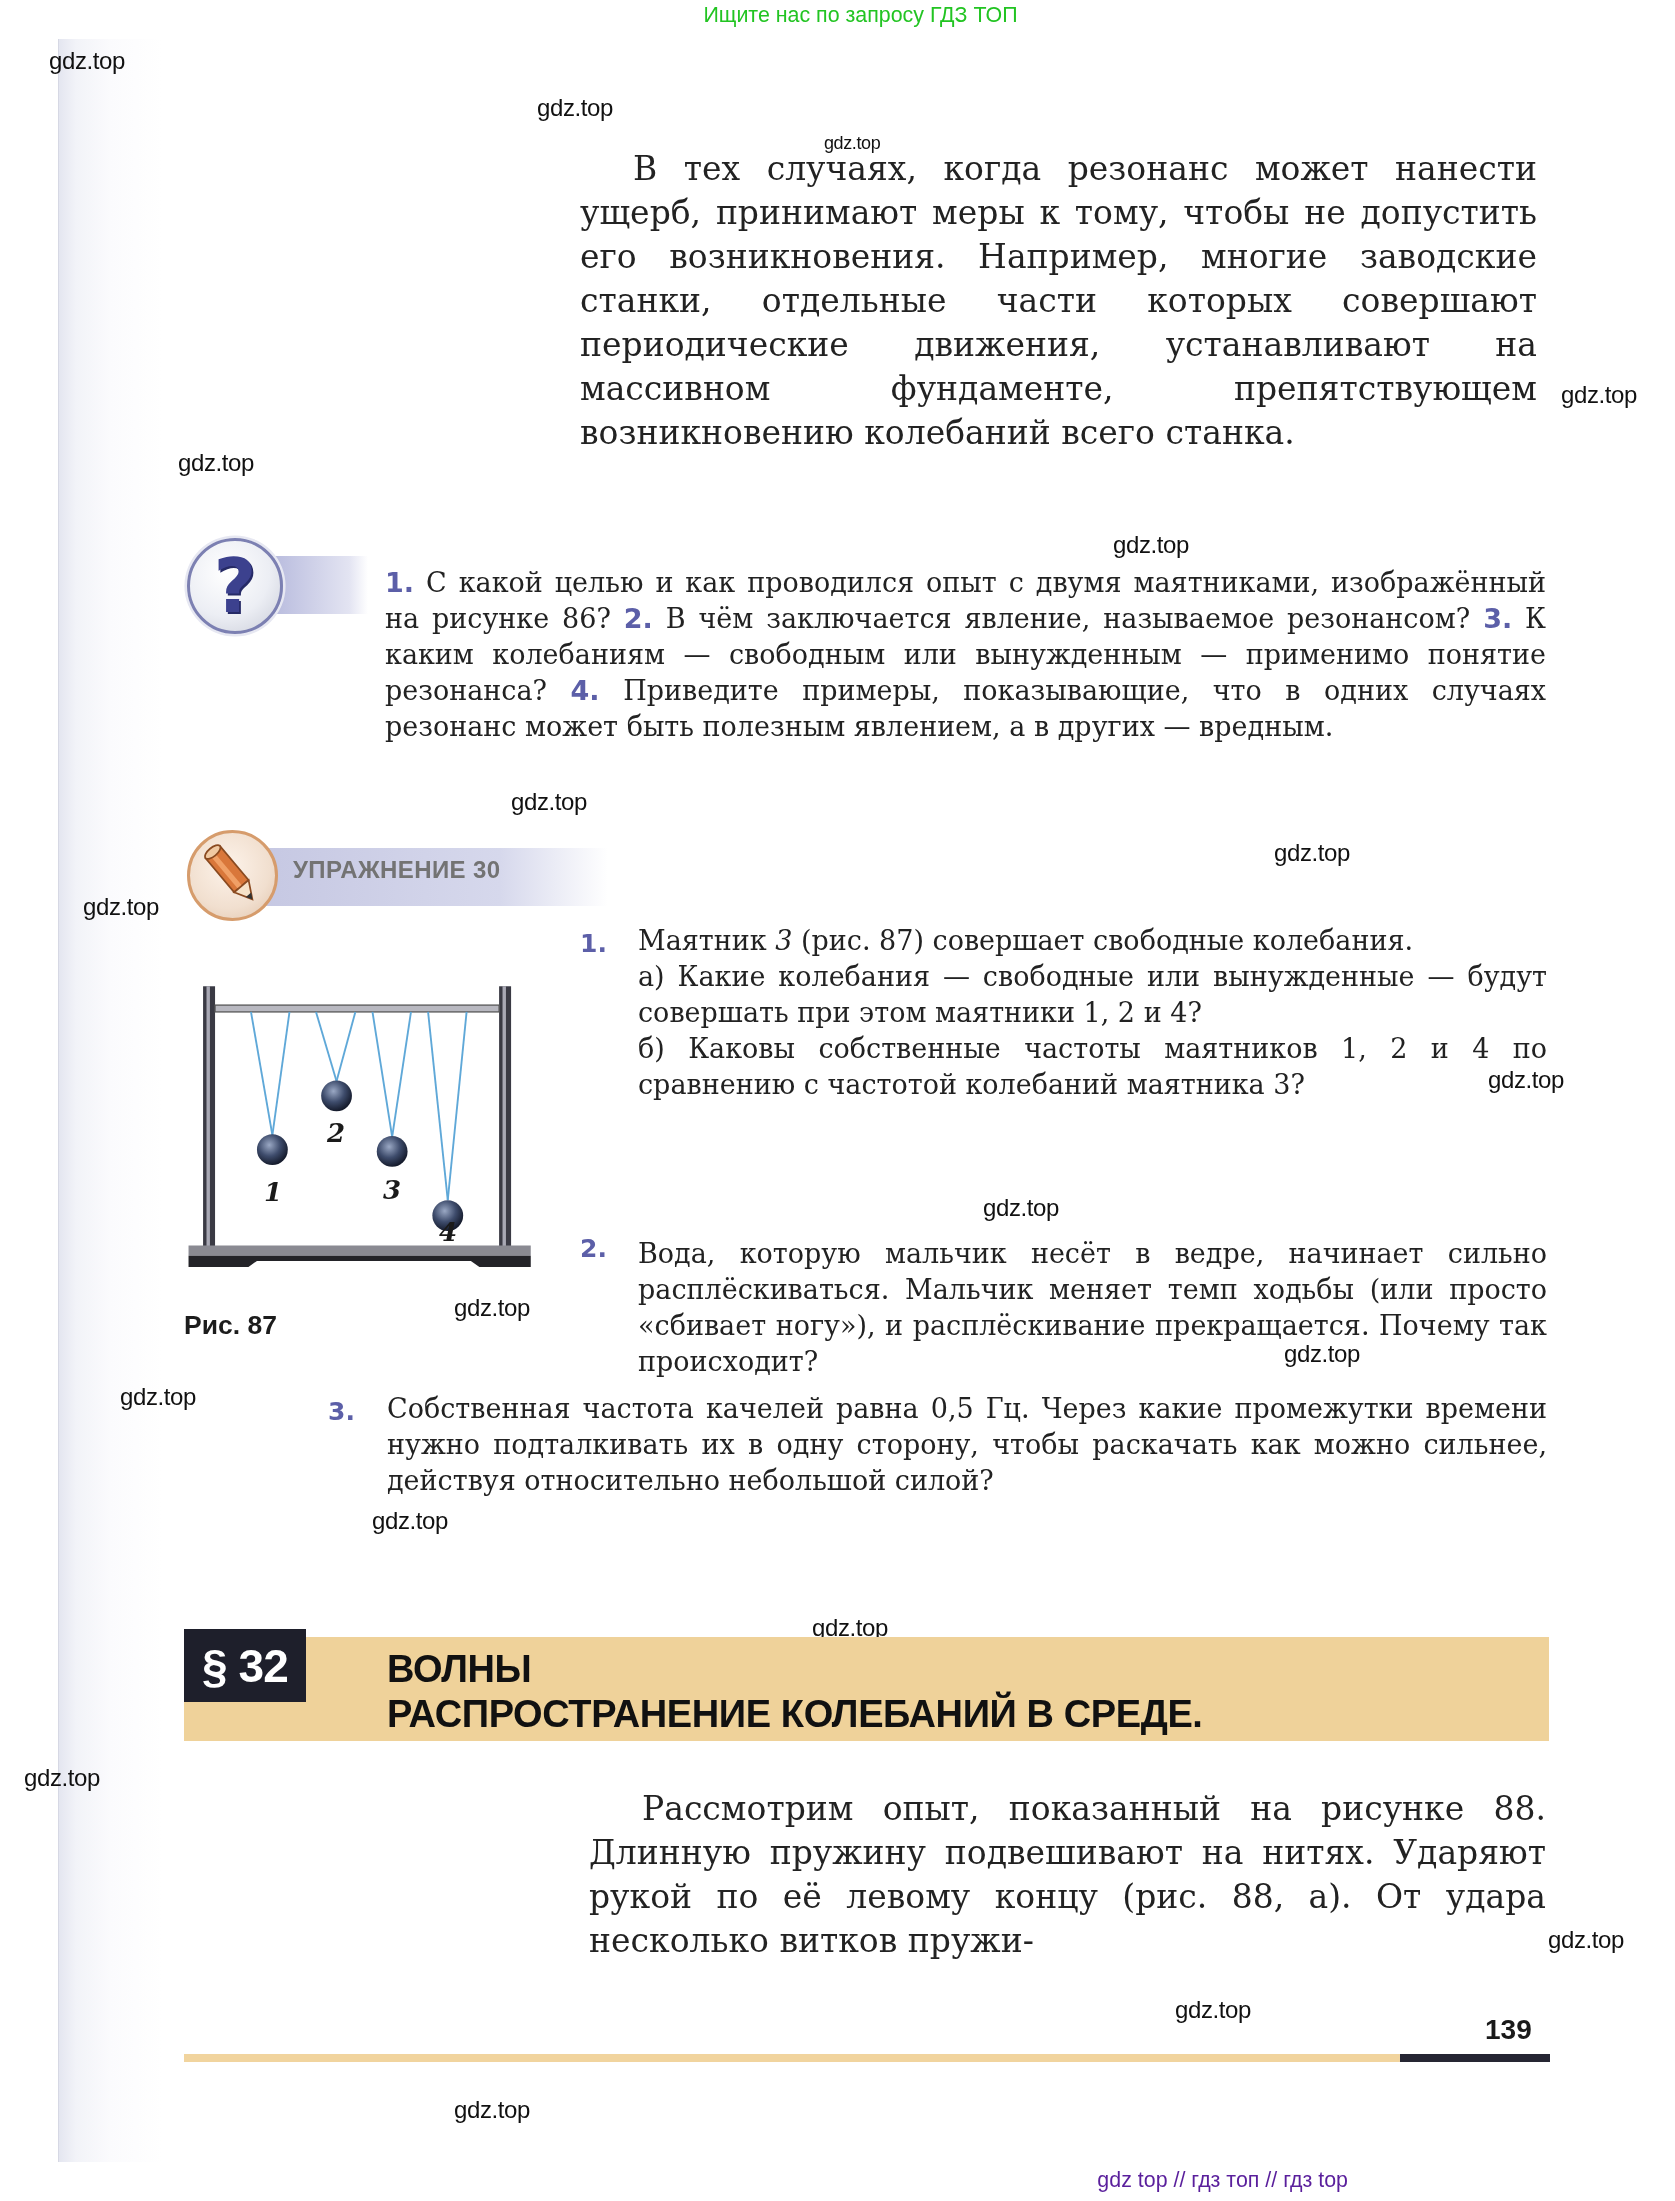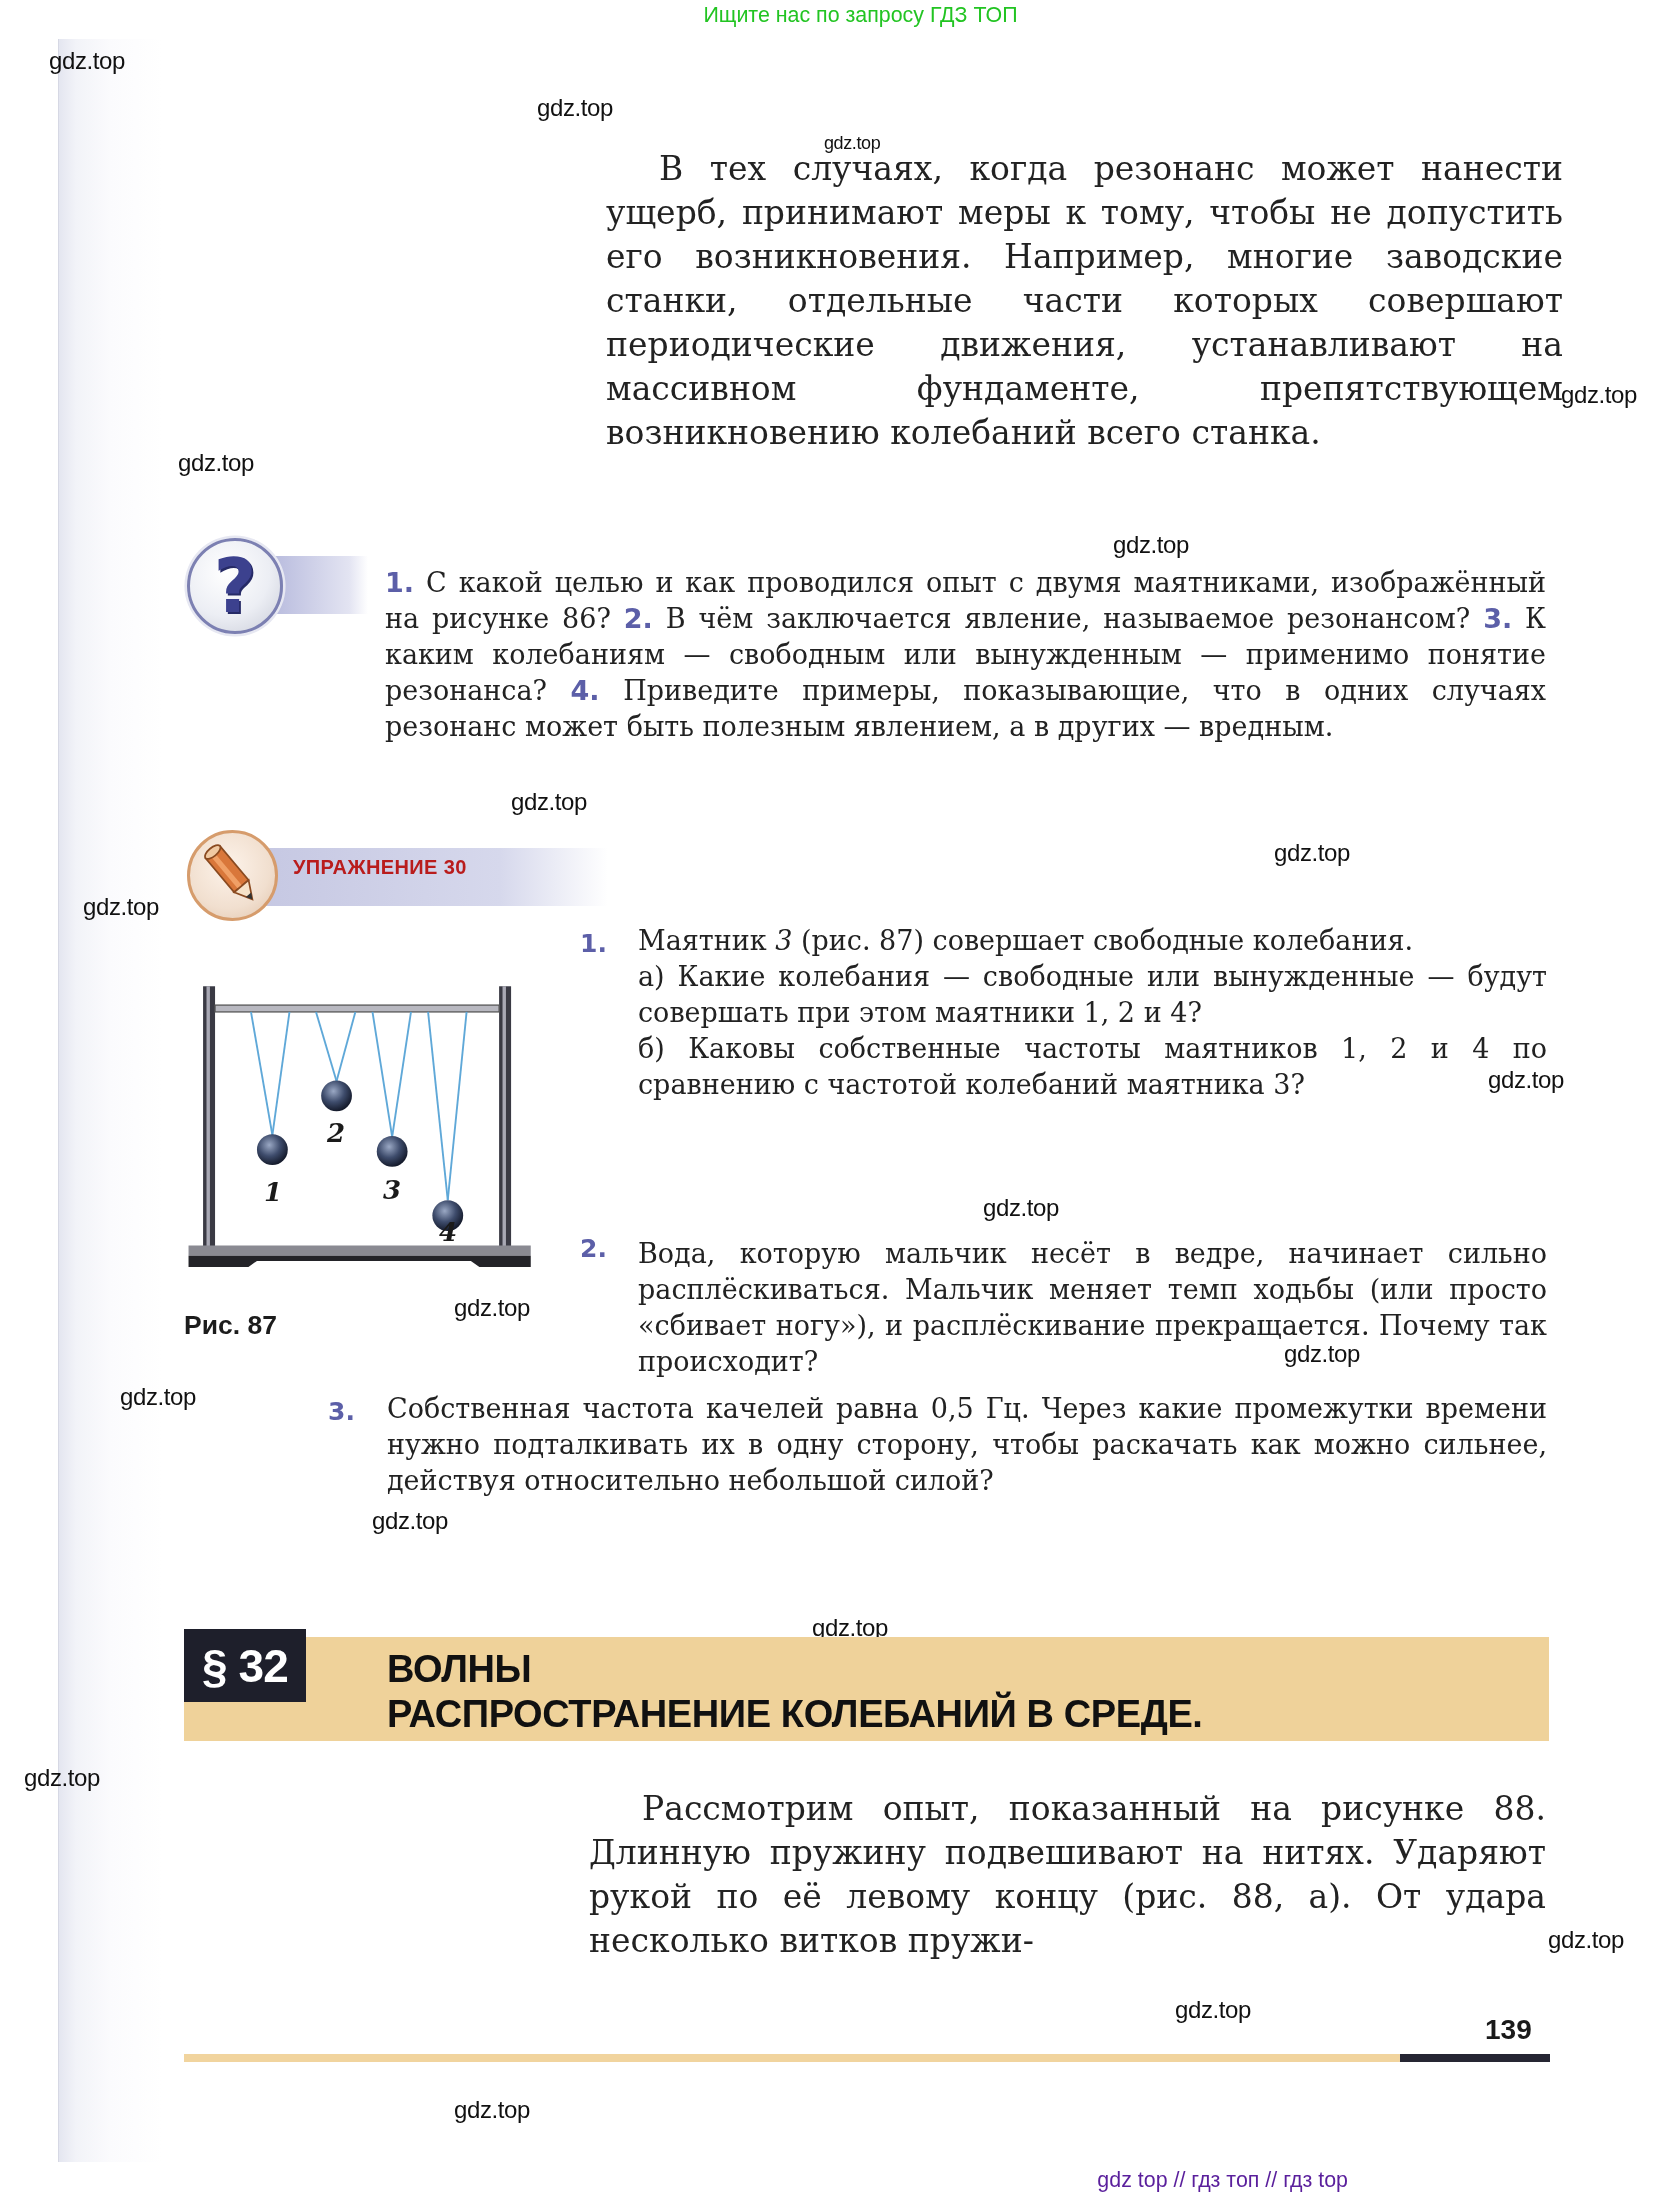--- a/index.html
+++ b/index.html
@@ -54,21 +54,21 @@
     left: 248px; top: 848px; width: 360px; height: 58px;
     background: linear-gradient(to right, #c5c7e2 0%, #d6d8ec 70%, rgba(255,255,255,0) 100%);
   }
   .ex-icon {
     left: 187px; top: 830px; width: 91px; height: 91px; border-radius: 50%;
     background: radial-gradient(circle at 45% 40%, #fdf3ea 0%, #f1dfcf 60%, #e0c3aa 100%);
     border: 3.4px solid #d69c6c; box-sizing: border-box;
   }
   .ex-title {
     left: 293px; top: 856px; font-family: "Liberation Sans", sans-serif;
-    font-weight: bold; font-size: 20px; color: #b91c1c; letter-spacing: 0.4px;
+    font-weight: bold; font-size: 24px; color: #737373; letter-spacing: 0.4px;
   }
   .fig-caption {
     left: 184px; top: 1310px; font-family: "Liberation Sans", sans-serif;
     font-weight: bold; font-size: 26.5px; color: #1c1c1c;
   }
   .ex-item { font-family: "DejaVu Serif", serif; font-size: 27px; line-height: 36px; text-align: justify; color: #222; }
   .ex-num { width: 43px; font-family: "DejaVu Sans", sans-serif; font-weight: bold; font-size: 25px; color: #5c5fa8; }
   .sec-banner {
     left: 184px; top: 1637px; width: 1365px; height: 104px;
     background: #efd29a;
@@ -119,21 +119,21 @@
 <div class="abs wm" style="left:454px;top:1294px;">gdz.top</div>
 <div class="abs wm" style="left:1284px;top:1340px;">gdz.top</div>
 <div class="abs wm" style="left:120px;top:1383px;">gdz.top</div>
 <div class="abs wm" style="left:372px;top:1507px;">gdz.top</div>
 <div class="abs wm" style="left:812px;top:1614px;">gdz.top</div>
 <div class="abs wm" style="left:24px;top:1764px;">gdz.top</div>
 <div class="abs wm" style="left:1548px;top:1926px;">gdz.top</div>
 <div class="abs wm" style="left:1175px;top:1996px;">gdz.top</div>
 <div class="abs wm" style="left:454px;top:2096px;">gdz.top</div>
 
-<div class="abs body-text" style="left:606px;top:147px;width:957px;">
+<div class="abs body-text" style="left:580px;top:147px;width:957px;">
   <p>В тех случаях, когда резонанс может нанести ущерб, принимают меры к тому, чтобы не допустить его возникновения. Например, многие заводские станки, отдельные части которых совершают периодические движения, устанавливают на массивном фундаменте, препятствующем возникновению колебаний всего станка.</p>
 </div>
 
 <div class="abs qbar"></div>
 <div class="abs qicon">
     <span>?</span>
   </div>
 <div class="abs q-text" style="left:385px;top:565px;width:1161px;">
   <span class="num">1.</span>
   <span>С какой целью и как проводился опыт с двумя маятниками, изображённый на рисунке 86?</span>

